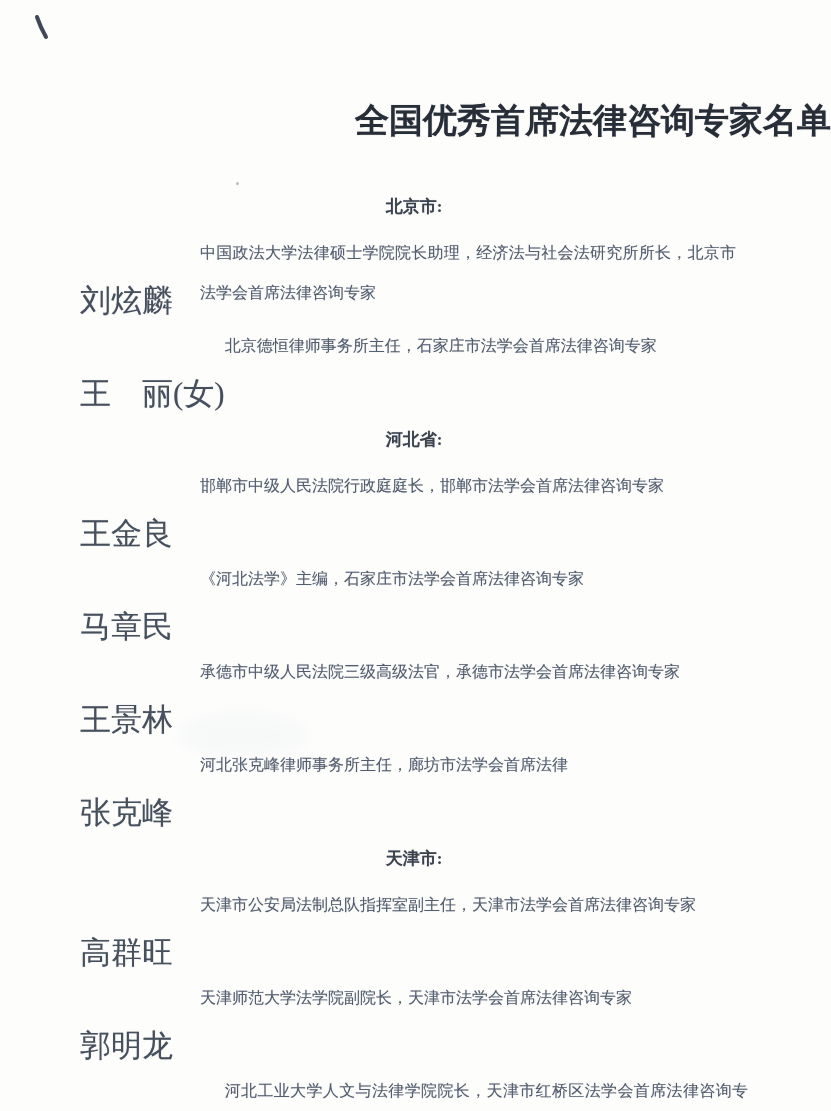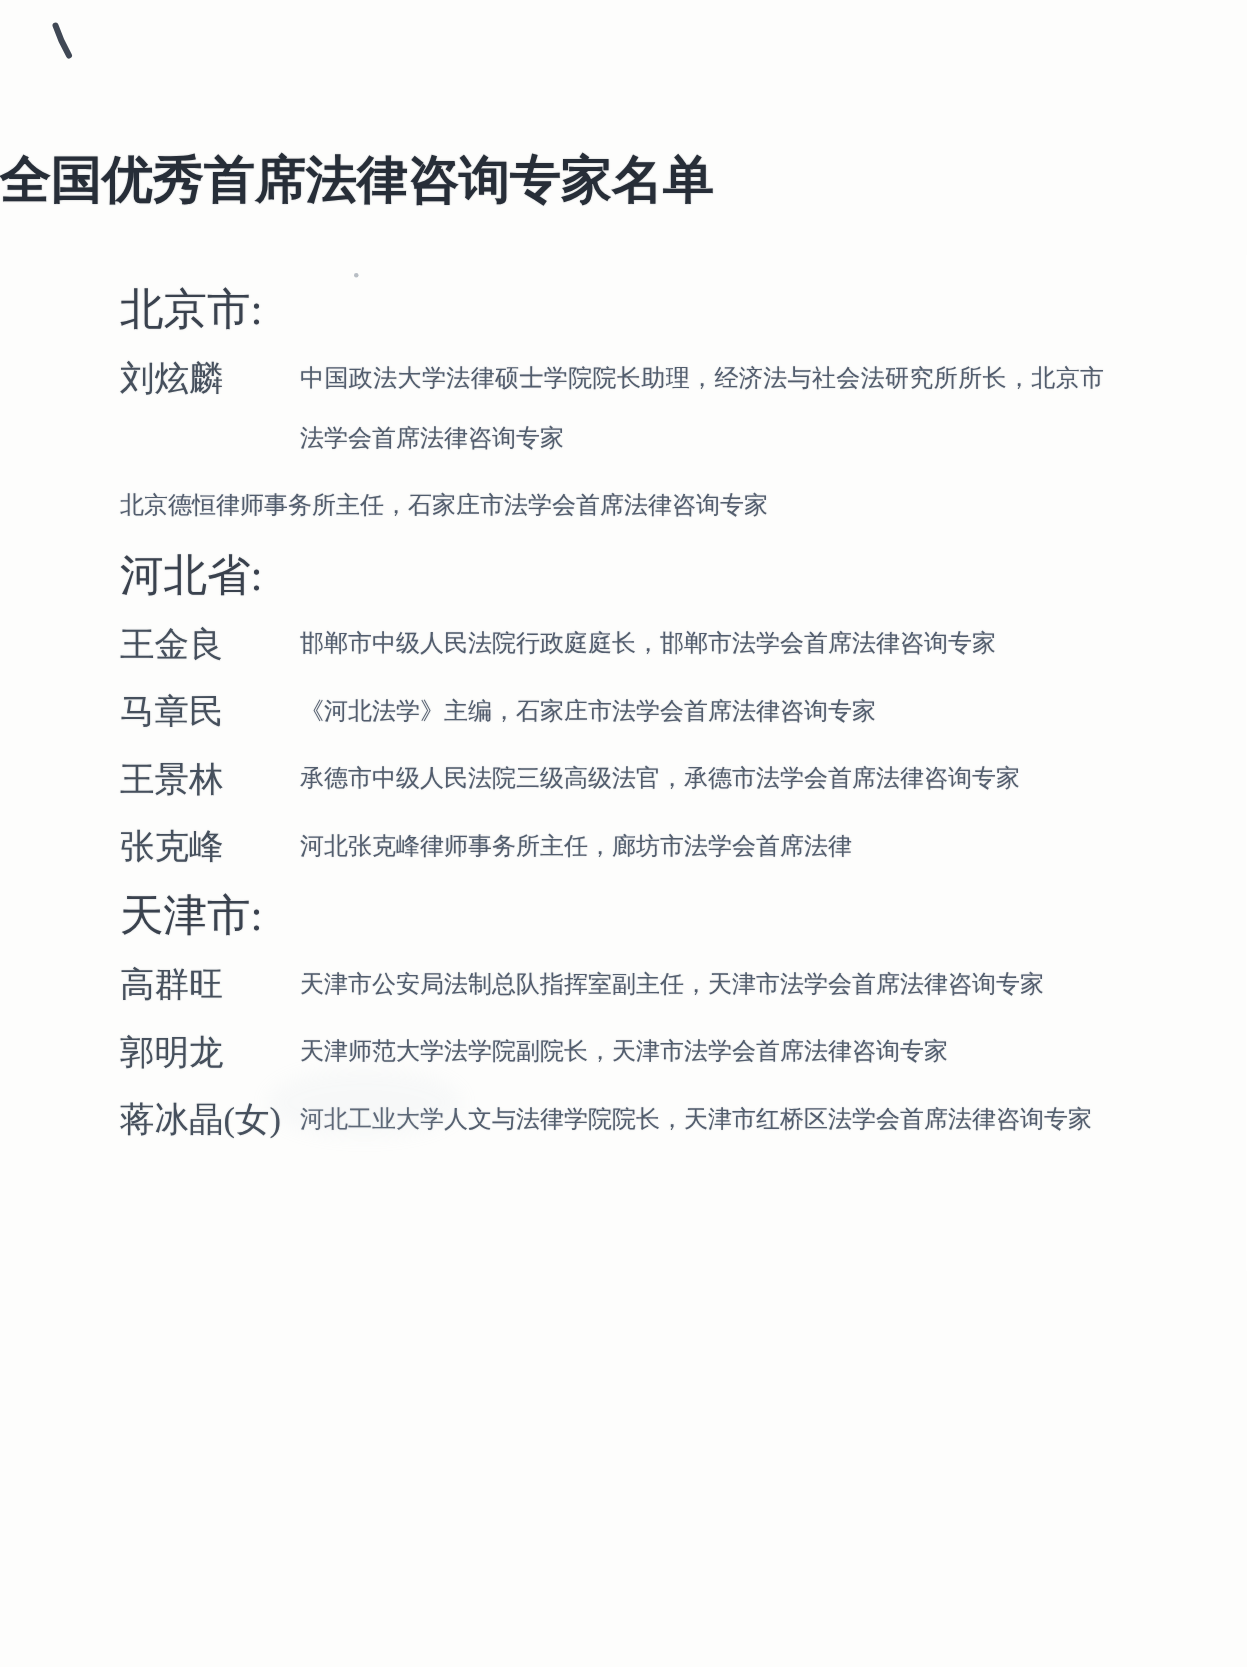--- a/index.html
+++ b/index.html
@@ -12,50 +12,52 @@
     width: 831px;
     height: 1111px;
     background: var(--paper, #fdfdfc);
     overflow: hidden;
     font-family: "Liberation Serif", "DejaVu Serif", serif;
     padding-top: 1px;
     box-sizing: border-box;
   }
   .doc-title {
     margin: 98px 0 44px 0;
-    text-align: left;
+    text-align: right;
     font-size: 34px;
     font-weight: 700;
     line-height: 44px;
     color: var(--ink_title, #272e38);
     text-shadow: 0 0 1px rgba(39, 46, 56, 0.45);
   }
   .content {
     margin: 0 83px 0 80px;
   }
   .section-header {
     margin: 6px 0;
-    font-size: 29px;
-    font-weight: 400;
+    font-size: 17px;
+    font-weight: 700;
     line-height: 40px;
     color: var(--ink_heading, #3a424e);
     text-shadow: 0 0 1px rgba(58, 66, 78, 0.35);
+    text-align: center;
   }
   .entry {
     display: flex;
     align-items: flex-start;
     margin: 0 0 5px 0;
   }
   .entry-name {
     flex: 0 0 120px;
-    font-size: 23px;
+    font-size: 31px;
     line-height: 40px;
     color: var(--ink_name, #46505d);
     white-space: pre;
     text-shadow: 0 0 1px rgba(70, 80, 93, 0.35);
+    margin-top: 48px;
   }
   .entry-desc {
     width: 536px;
     font-size: 16px;
     line-height: 40px;
     color: var(--ink_body, #525d6d);
     text-align: justify;
     text-shadow: 0 0 1px rgba(82, 93, 109, 0.35);
   }
   .pen-mark {
@@ -102,20 +104,21 @@
   <div class="content">
     <div class="section">
       <h2 class="section-header">北京市:</h2>
       <div class="section-entries">
     <div class="entry">
       <span class="entry-name">刘炫麟</span>
       <span class="entry-desc">中国政法大学法律硕士学院院长助理，经济法与社会法研究所所长，北京市法学会首席法律咨询专家</span>
     </div>
 
     <div class="entry">
+      <span class="entry-name">王　丽(女)</span>
       <span class="entry-desc">北京德恒律师事务所主任，石家庄市法学会首席法律咨询专家</span>
     </div>
   </div>
     </div>
 
     <div class="section">
       <h2 class="section-header">河北省:</h2>
       <div class="section-entries">
     <div class="entry">
       <span class="entry-name">王金良</span>

